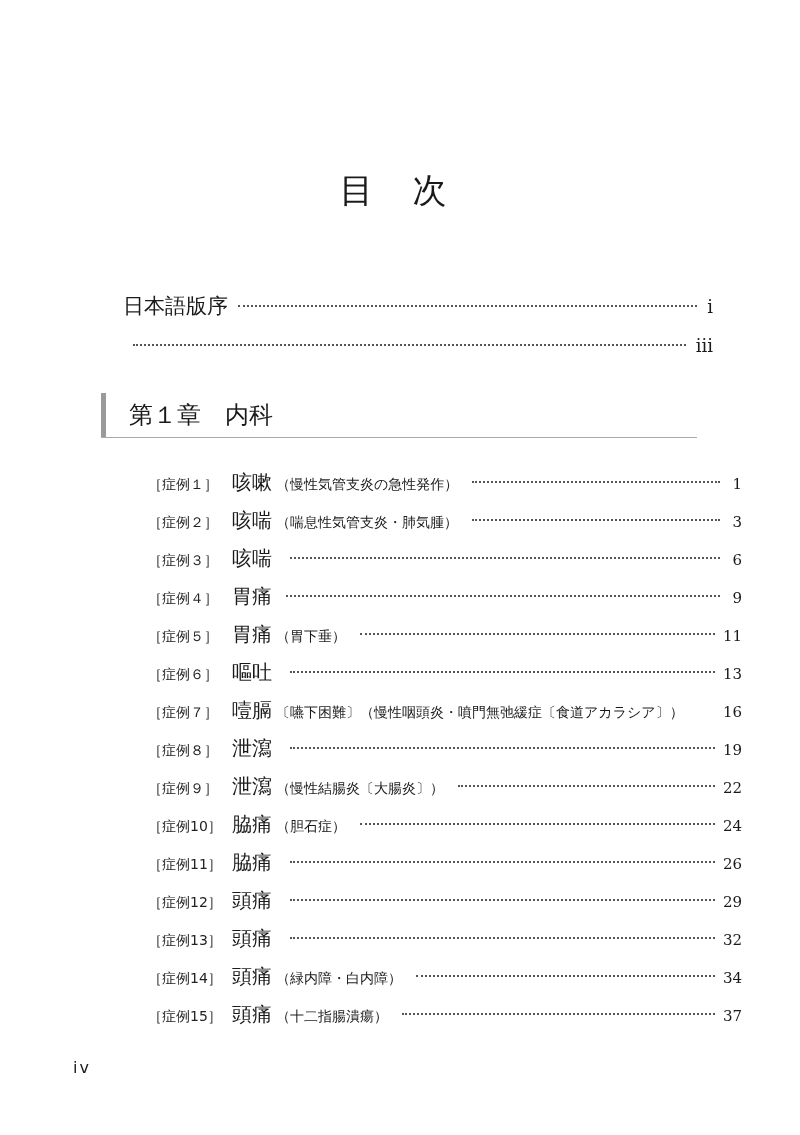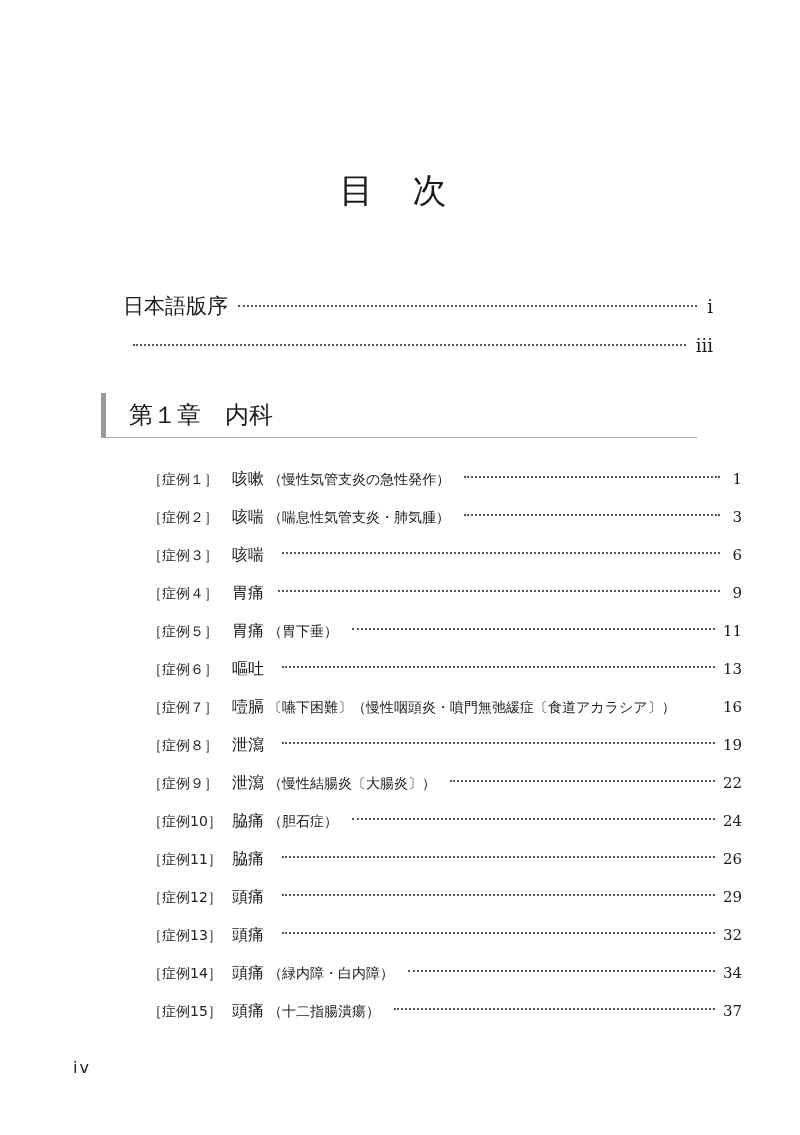--- a/index.html
+++ b/index.html
@@ -7,21 +7,21 @@
   .title { position: absolute; top: 168px; left: 0; width: 800px; text-align: center; font-size: 34px; letter-spacing: 14px; font-weight: normal; }
   .front { position: absolute; left: 108px; width: 590px; display: flex; align-items: baseline; font-size: 21px; margin-left: 15px; }
   .front .label { white-space: nowrap; }
   .dots { flex: 1; border-bottom: 2px dotted #555; margin: 0 10px; transform: translateY(-6px); height: 0; }
   .front .pg { white-space: nowrap; font-size: 18px; }
   .chapter { position: absolute; left: 101px; top: 393px; width: 596px; height: 44px; border-bottom: 1.5px solid #aaa; }
   .chapter .bar { position: absolute; left: 0; top: 0; width: 5px; height: 44px; background: #9a9a9a; }
   .chapter .ctitle { position: absolute; left: 28px; top: 6px; font-size: 24px; white-space: pre; }
   .case { position: absolute; left: 120px; width: 594px; display: flex; align-items: baseline; margin-left: 28px; }
   .case .cid { font-family: "DejaVu Sans", "Liberation Sans", sans-serif; font-size: 14px; width: 84px; white-space: nowrap; color: #222; }
-  .case .main { font-size: 16px; white-space: nowrap; }
+  .case .main { font-size: 20px; white-space: nowrap; }
   .case .sub { font-size: 14px; white-space: nowrap; margin-left: 4px; }
   .case .dots { margin: 0 8px 0 14px; }
   .case .pg { font-size: 15px; white-space: nowrap; min-width: 14px; text-align: right; }
   .folio { position: absolute; left: 73px; top: 1058px; font-family: "DejaVu Sans", "Liberation Sans", sans-serif; font-size: 16px; letter-spacing: 2px; }
 </style>
 </head>
 <body>
 
 <div class="title">目 次</div>
 

